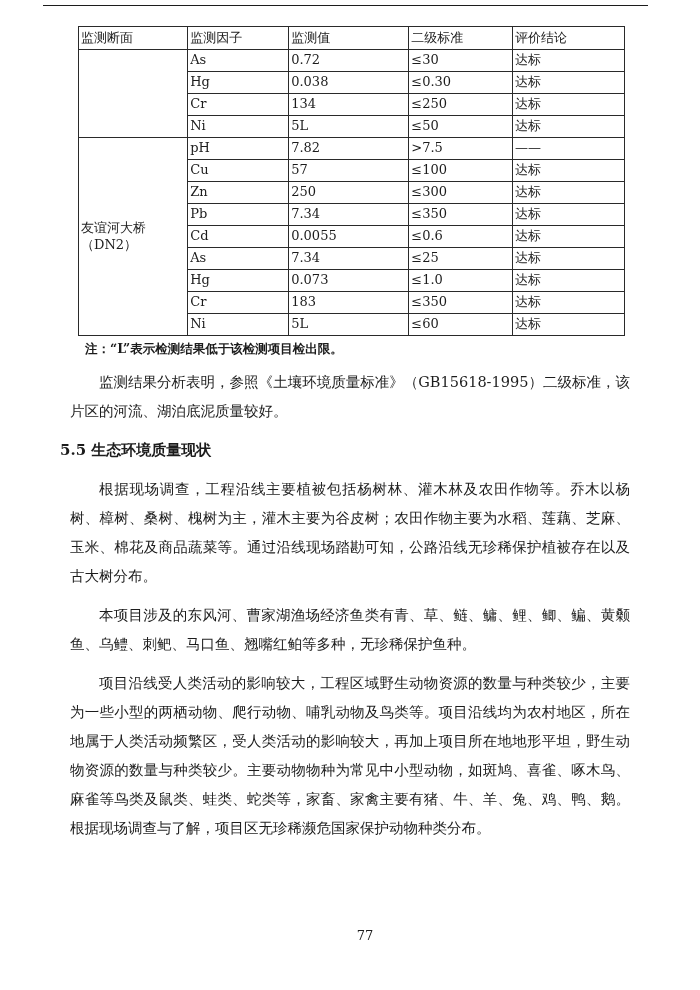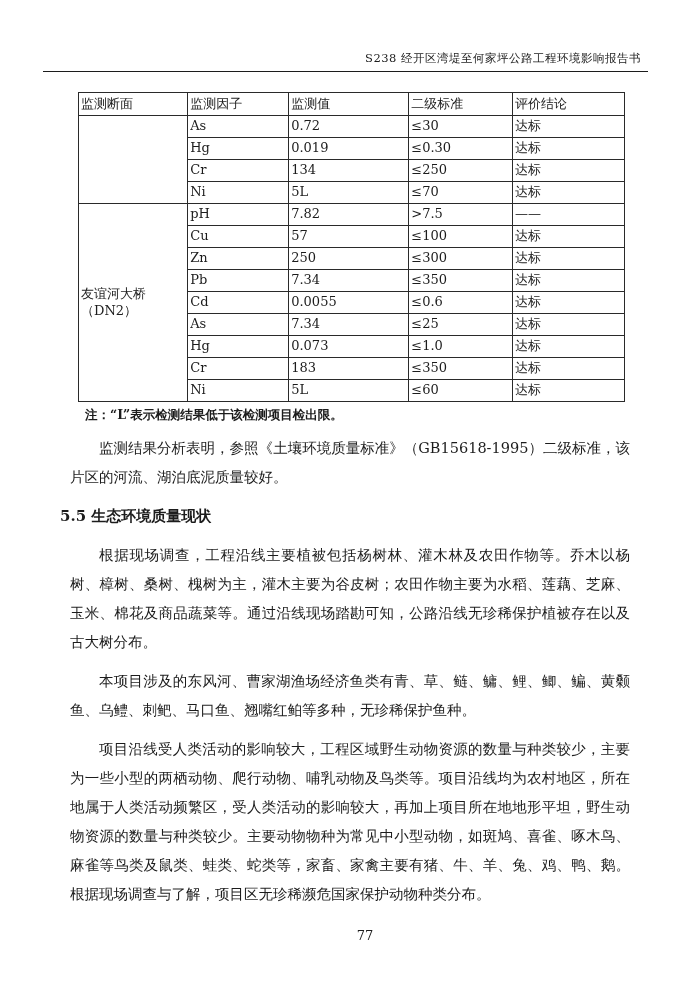--- a/index.html
+++ b/index.html
@@ -78,21 +78,20 @@
     width: 100%;
     text-align: center;
     font-size: 13px;
   }
 </style>
 </head>
 <body>
 
 <div class="page">
 
-  <div class="header-title">S238 经开区湾堤至何家坪公路工程环境影响报告书</div>
   <hr class="header-rule">
 
   <table class="monitoring">
     <colgroup>
       <col style="width:20%">
       <col style="width:18.5%">
       <col style="width:22%">
       <col style="width:19%">
       <col style="width:20.5%">
     </colgroup>
@@ -108,34 +107,34 @@
     <tbody id="table-body">
         <tr>
           <td rowspan="4" class="section-cell"></td>
           <td>As</td>
           <td>0.72</td>
           <td>≤30</td>
           <td>达标</td>
         </tr>
         <tr>
           <td>Hg</td>
-          <td>0.019</td>
+          <td>0.038</td>
           <td>≤0.30</td>
           <td>达标</td>
         </tr>
         <tr>
           <td>Cr</td>
           <td>134</td>
           <td>≤250</td>
           <td>达标</td>
         </tr>
         <tr>
           <td>Ni</td>
           <td>5L</td>
-          <td>≤70</td>
+          <td>≤50</td>
           <td>达标</td>
         </tr>
         <tr class="section-start">
           <td rowspan="9" class="section-cell">友谊河大桥
 （DN2）</td>
           <td>pH</td>
           <td>7.82</td>
           <td>&gt;7.5</td>
           <td>——</td>
         </tr>

